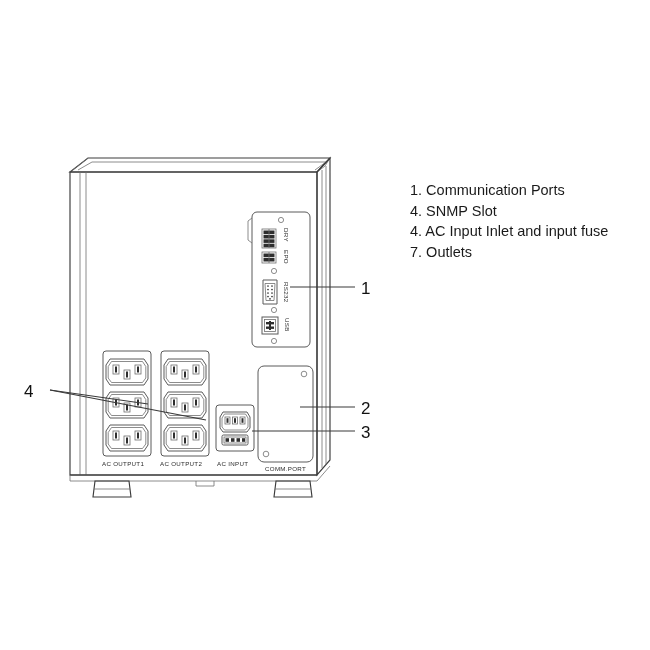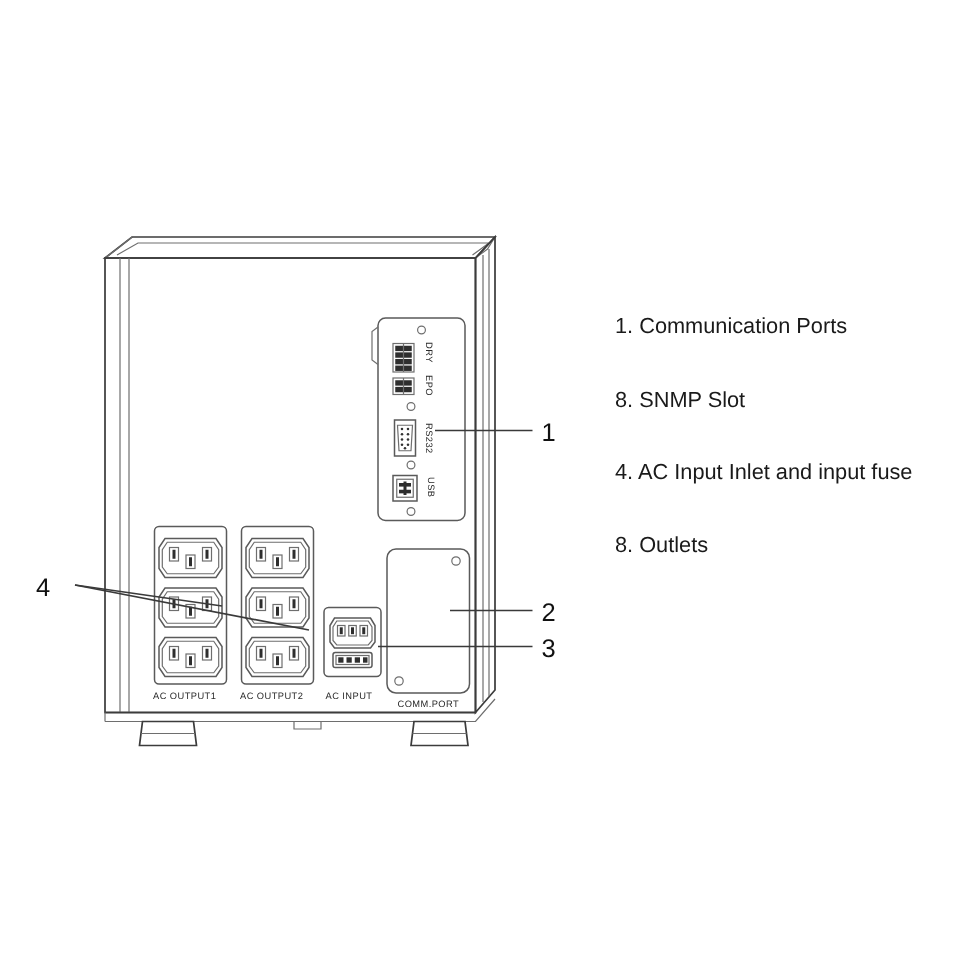--- a/index.html
+++ b/index.html
@@ -31,21 +31,20 @@
     position: absolute;
     left: 410px;
     top: 180px;
     width: 230px;
   }
   .legend-item {
     font-size: 14.5px;
     line-height: 20.5px;
     color: #1a1a1a;
     white-space: nowrap;
-    margin-top: 28px;
   }
   .lbl-small {
     font-family: "Liberation Sans", sans-serif;
     font-size: 6.2px;
     fill: #2a2a2a;
     letter-spacing: 0.3px;
   }
   .callout {
     font-family: "Liberation Sans", sans-serif;
     font-size: 17px;
@@ -288,18 +287,18 @@
     <g>
       <line class="leader" x1="50" y1="390" x2="148" y2="404"></line>
       <line class="leader" x1="50" y1="390" x2="206" y2="420"></line>
       <text class="callout" x="24" y="397">4</text>
     </g>
 
   </svg>
 
   <div class="legend">
     <div class="legend-item">1. Communication Ports</div>
-    <div class="legend-item">8. SNMP Slot</div>
+    <div class="legend-item">4. SNMP Slot</div>
     <div class="legend-item">4. AC Input Inlet and input fuse</div>
-    <div class="legend-item">8. Outlets</div>
+    <div class="legend-item">7. Outlets</div>
   </div>
 
 </div>
 
 </body></html>

